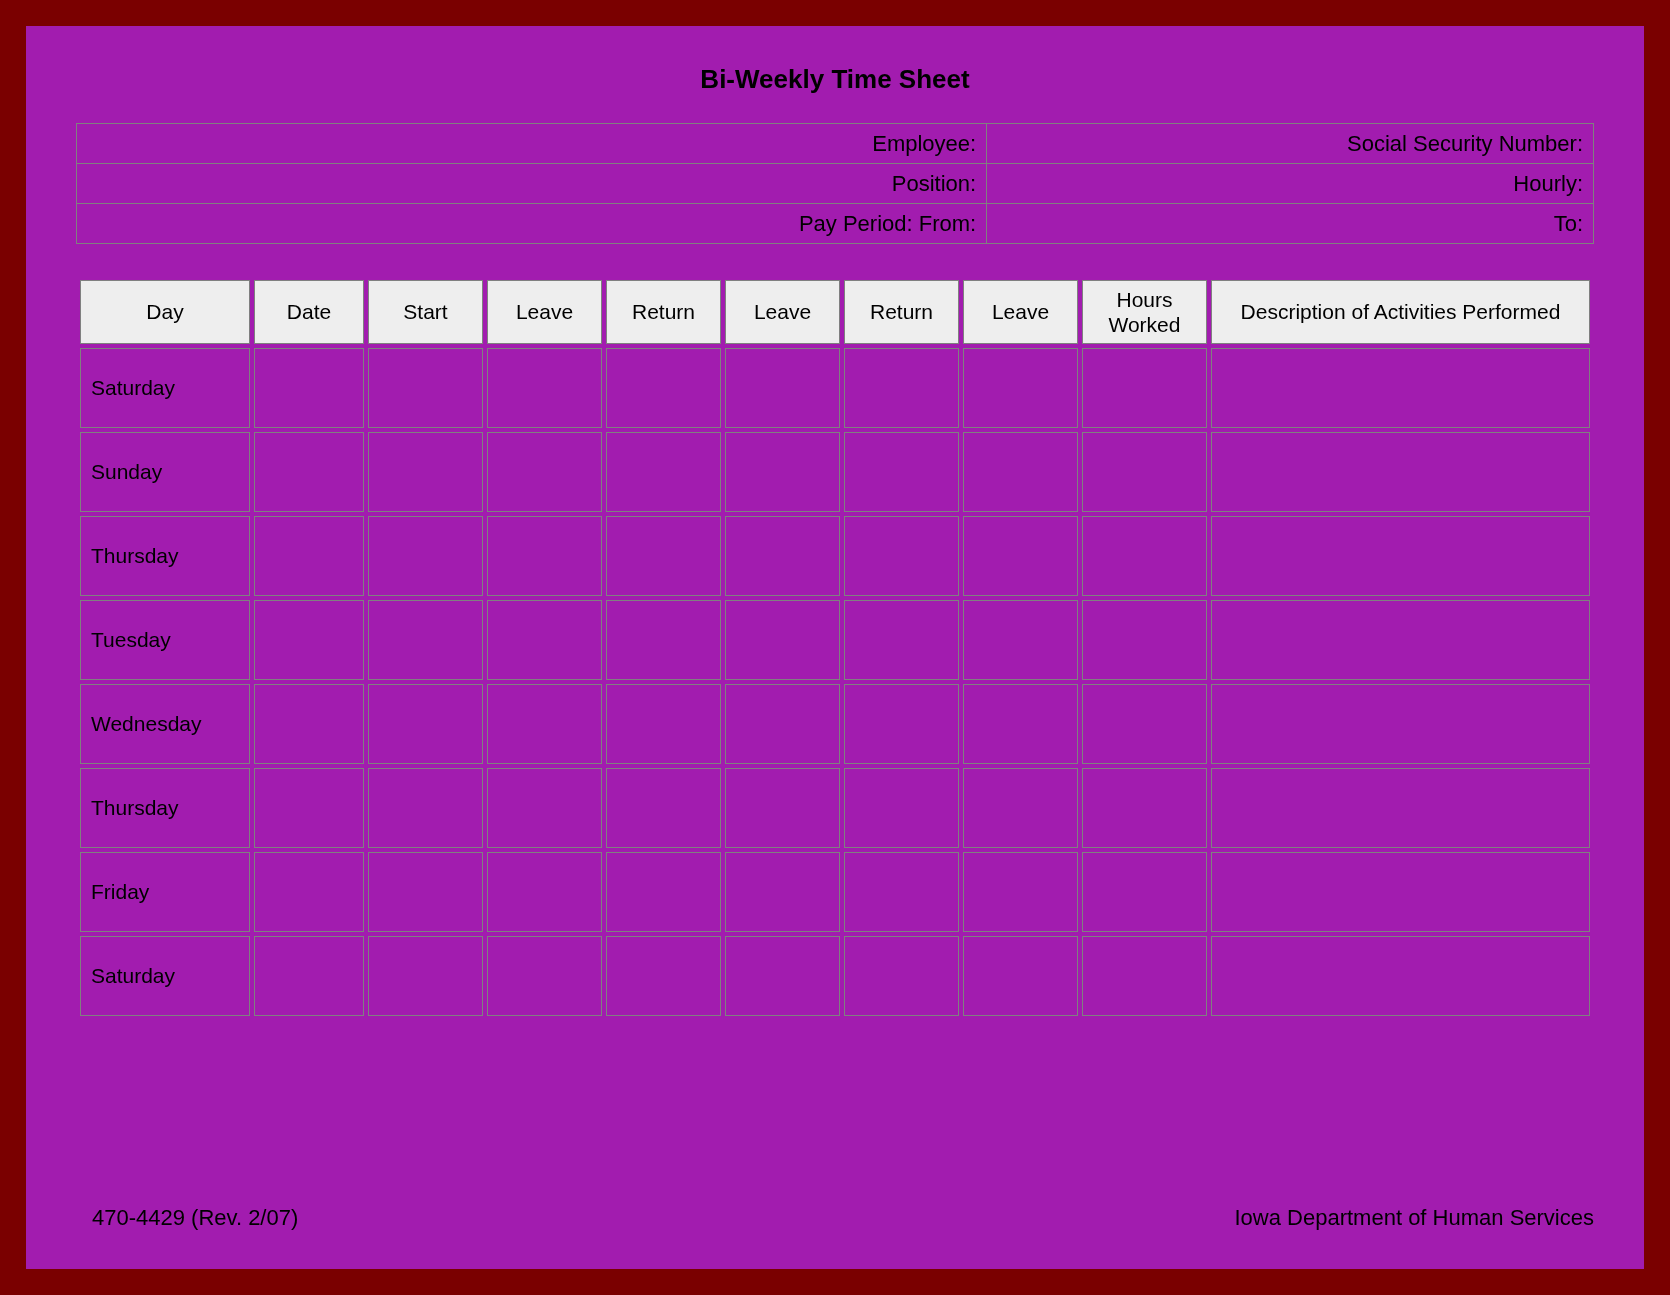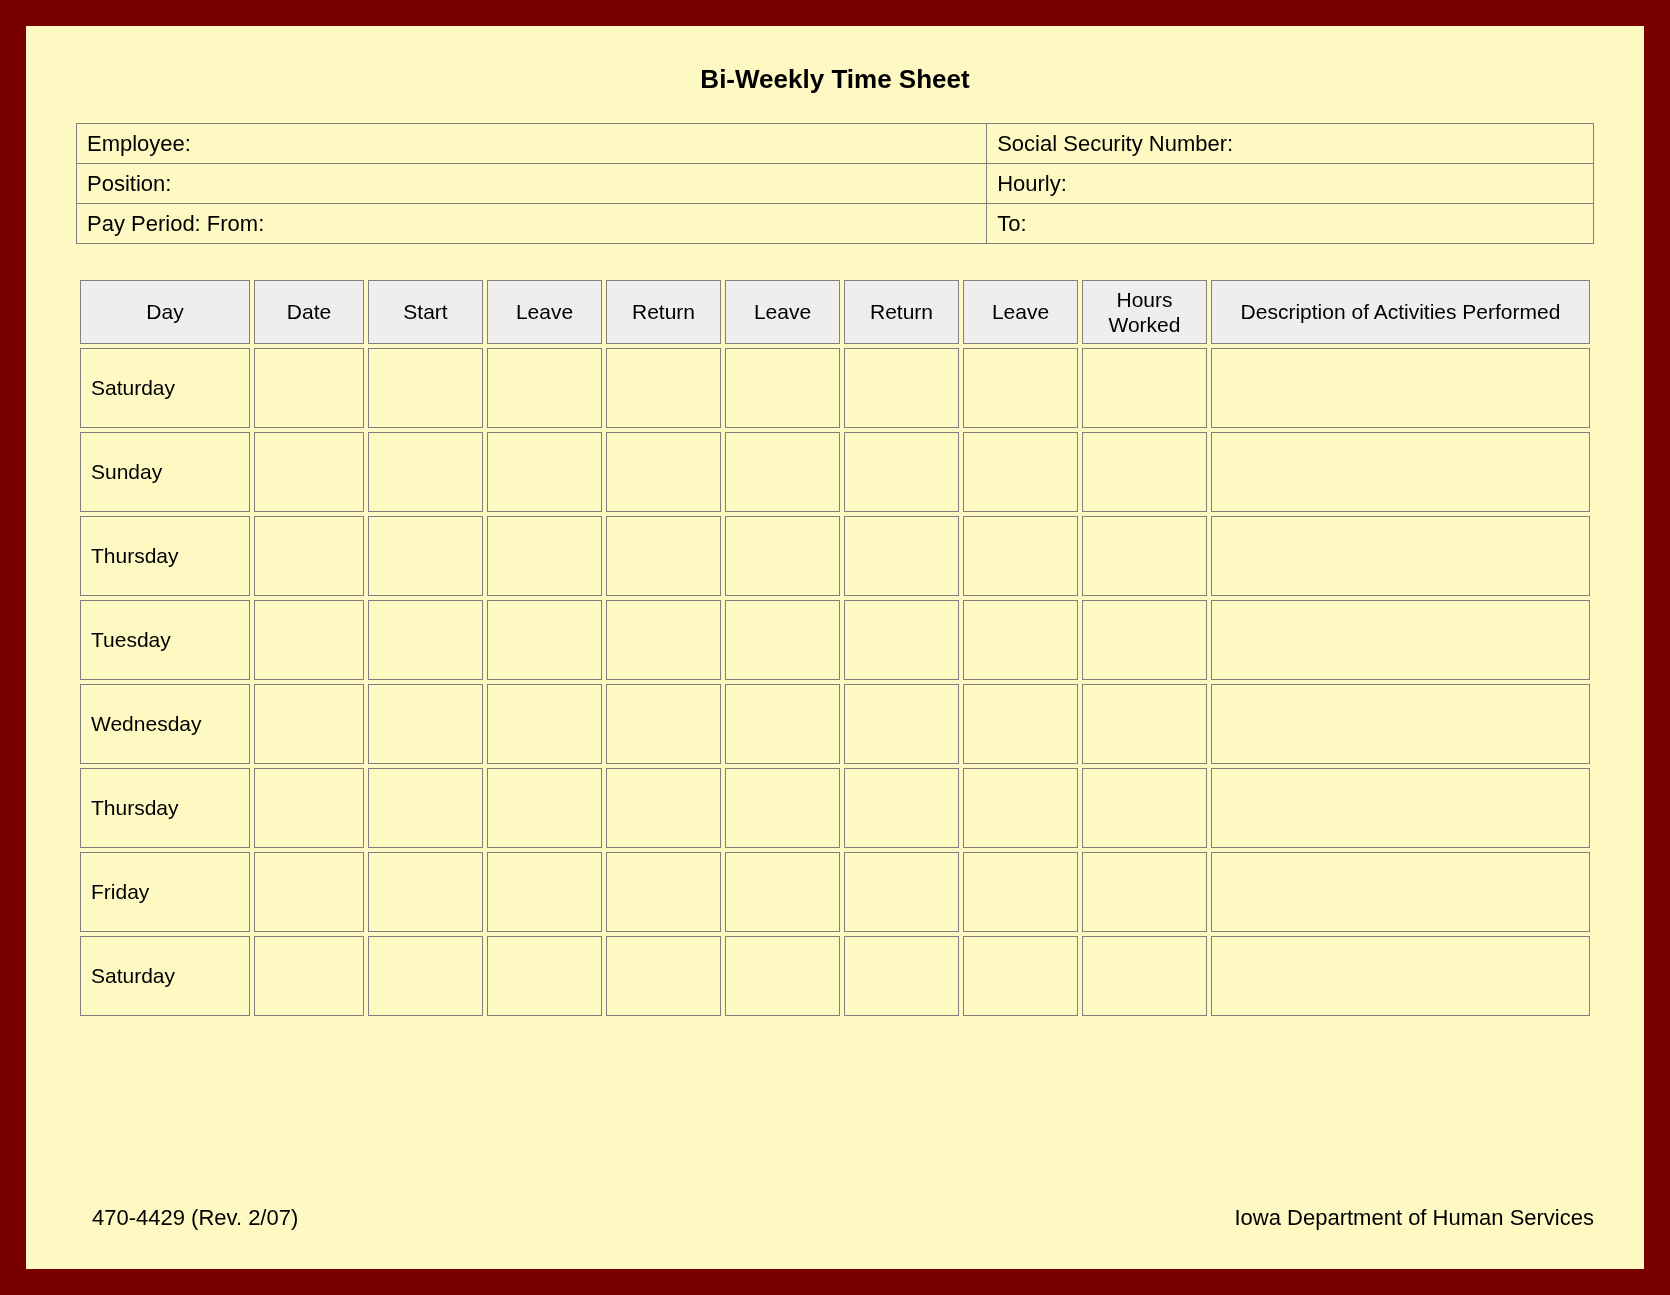--- a/index.html
+++ b/index.html
@@ -13,21 +13,21 @@
   }
   .outer-frame {
     width: 1670px;
     height: 1295px;
     background: #7a0000;
     padding: 26px;
   }
   .page {
     width: 100%;
     height: 100%;
-    background: #fef9c3;
+    background: #a21caf;
     padding: 38px 50px 30px 50px;
     position: relative;
   }
   .title {
     text-align: center;
     font-size: 26px;
     font-weight: bold;
     color: #000000;
     margin-bottom: 28px;
   }
@@ -39,20 +39,21 @@
     table-layout: fixed;
     margin-bottom: 32px;
   }
   table.info td {
     border: 1px solid #808080;
     padding: 6px 10px;
     font-size: 22px;
     color: #000000;
     height: 40px;
     vertical-align: middle;
+    text-align: right;
   }
   table.info col.left  { width: 60%; }
   table.info col.right { width: 40%; }
 
   
   table.sheet {
     width: 100%;
     border-collapse: separate;
     border-spacing: 4px;
     table-layout: fixed;

